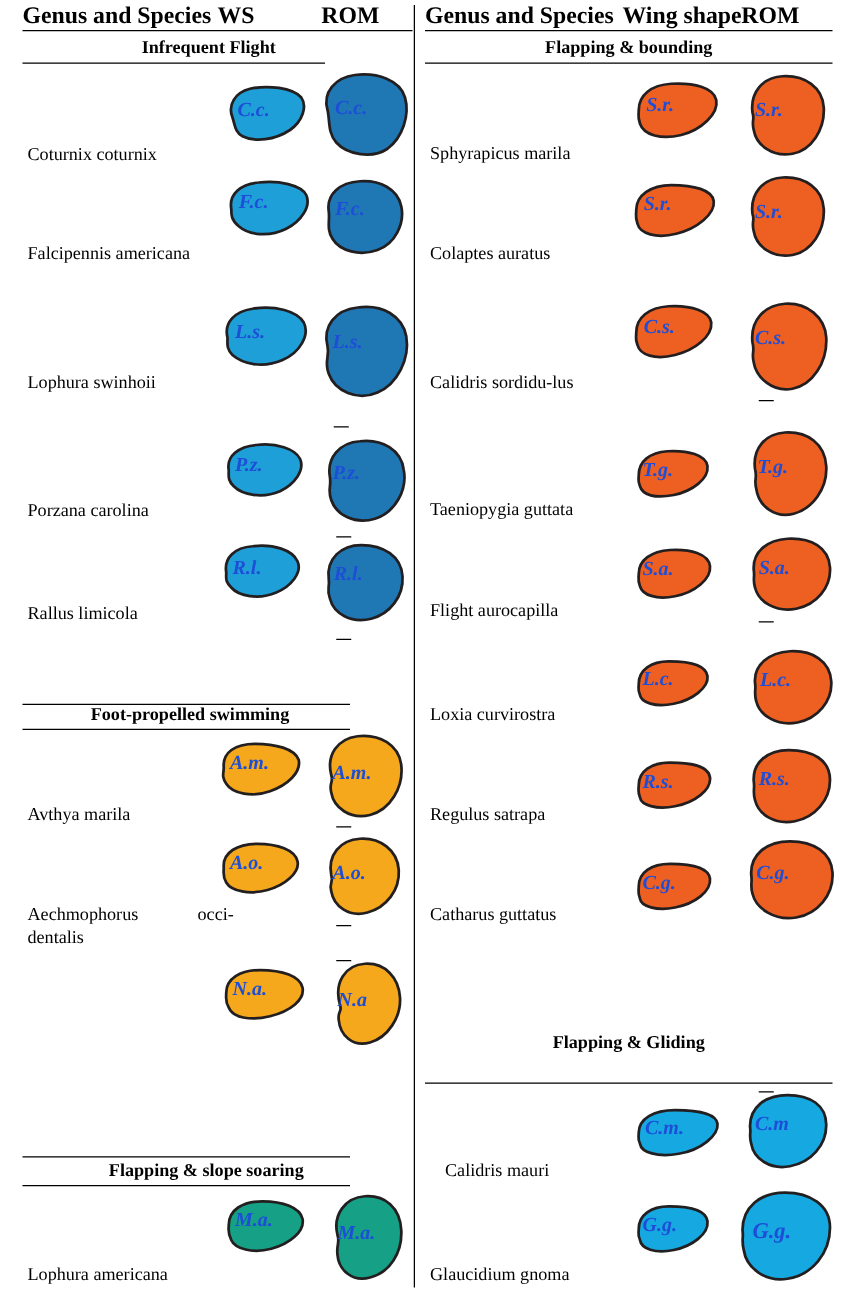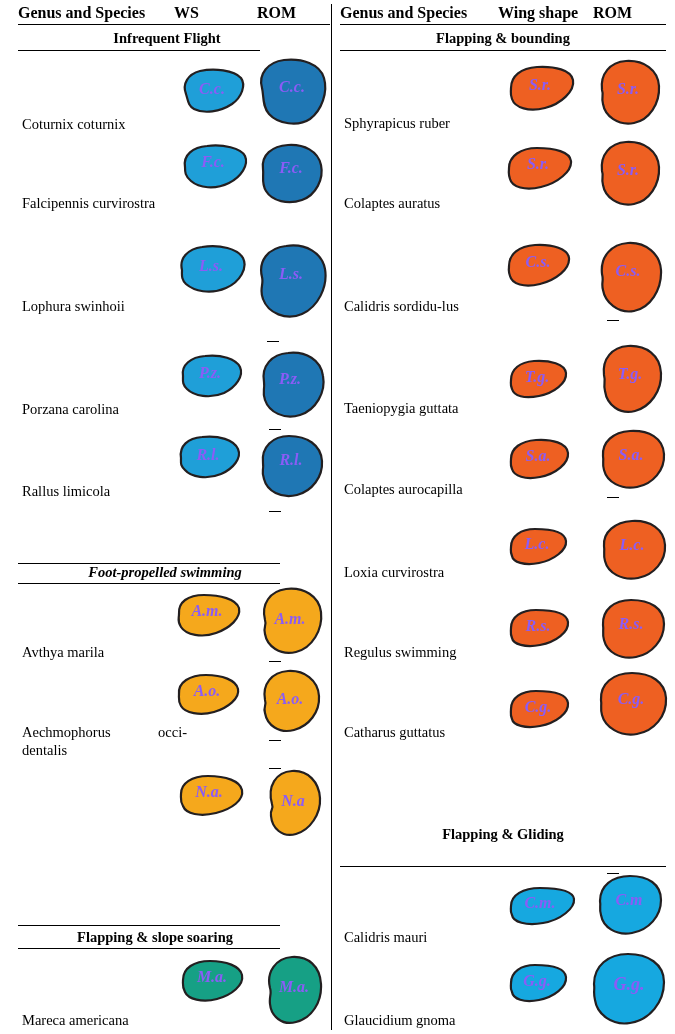--- a/index.html
+++ b/index.html
@@ -37,21 +37,21 @@
     height: 1026px;
     background: #000000;
   }
 
   .col-header {
     position: absolute;
     left: 0;
     top: 4px;
     width: 326px;
     font-weight: bold;
-    font-size: 16px;
+    font-size: 19px;
     line-height: 18px;
     height: 20px;
   }
   .col-header .h-gs   { position: absolute; left: 14px;  top: 0; }
   .col-header .h-ws   { position: absolute; left: 0;     top: 0; }
   .col-header .h-rom  { position: absolute; left: 0;     top: 0; }
   .rule {
     position: absolute;
     height: 1px;
     background: #000000;
@@ -81,25 +81,25 @@
   }
 
   .blob {
     position: absolute;
   }
   .blob svg { display: block; overflow: visible; }
   .blob-label {
     position: absolute;
     font-style: italic;
     font-weight: bold;
-    color: #8b5cf6;
+    color: #1d4ed8;
     font-size: 16px;
     font-family: "Liberation Serif", serif;
     white-space: nowrap;
-    text-align: center;
+    text-align: left;
   }
   .tick {
     position: absolute;
     width: 12px;
     height: 1px;
     background: #000000;
   }
 </style>
 </head>
 <body>
@@ -127,21 +127,21 @@
       </svg>
       <span class="blob-label" style="left:12px;top:14px;width:44px;">C.c.</span>
     </div>
     <div class="blob" style="left:252px;top:58px;">
       <svg width="72" height="68" viewBox="0 0 72 68">
         <path d="M6,30 C2,16 12,4 28,2 C46,0 64,6 68,20 C72,34 66,52 54,61 C42,69 22,66 13,56 C6,48 8,38 6,30 Z" fill="#1f77b4" stroke="#231f20" stroke-width="2.2"></path>
       </svg>
       <span class="blob-label" style="left:12px;top:20px;width:48px;">C.c.</span>
     </div>
 
-    <div class="species-name" style="left:18px;top:194px;width:150px;">Falcipennis curvirostra</div>
+    <div class="species-name" style="left:18px;top:194px;width:150px;">Falcipennis americana</div>
     <div class="blob" style="left:175px;top:143px;">
       <svg width="70" height="48" viewBox="0 0 70 48">
         <path d="M6,24 C4,12 14,4 28,3 C44,1 62,5 66,13 C70,22 62,34 50,40 C36,47 20,45 12,38 C6,33 6,29 6,24 Z" fill="#1f9fd8" stroke="#231f20" stroke-width="2.2"></path>
       </svg>
       <span class="blob-label" style="left:12px;top:10px;width:44px;">F.c.</span>
     </div>
     <div class="blob" style="left:254px;top:143px;">
       <svg width="66" height="62" viewBox="0 0 66 62">
         <path d="M5,26 C3,12 14,3 30,2 C46,1 60,8 63,22 C66,36 58,52 44,57 C30,62 14,58 8,48 C3,40 6,34 5,26 Z" fill="#1f77b4" stroke="#231f20" stroke-width="2.2"></path>
       </svg>
@@ -187,21 +187,21 @@
     </div>
     <div class="blob" style="left:253px;top:433px;">
       <svg width="68" height="66" viewBox="0 0 68 66">
         <path d="M6,30 C4,14 16,3 32,3 C50,3 64,12 65,28 C66,44 55,58 40,62 C24,66 10,58 7,46 C4,38 7,38 6,30 Z" fill="#1f77b4" stroke="#231f20" stroke-width="2.2"></path>
       </svg>
       <span class="blob-label" style="left:10px;top:18px;width:48px;">R.l.</span>
     </div>
     <div class="tick" style="left:265px;top:511px;"></div>
 
     <div class="section-rule-top" style="left:14px;top:563px;width:262px;"></div>
-    <div class="section-title" style="top:563px;left:16px;width:290px;font-style:italic;">Foot-propelled swimming</div>
+    <div class="section-title" style="top:563px;left:3px;width:290px;">Foot-propelled swimming</div>
     <div class="section-rule-bot" style="left:14px;top:583px;width:262px;"></div>
 
     <div class="species-name" style="left:18px;top:643px;width:160px;">Avthya marila</div>
     <div class="blob" style="left:170px;top:592px;">
       <svg width="68" height="48" viewBox="0 0 68 48">
         <path d="M5,22 C4,10 14,3 30,3 C46,3 62,7 65,16 C67,26 56,36 42,41 C28,46 12,43 7,35 C3,29 5,27 5,22 Z" fill="#f5a81c" stroke="#231f20" stroke-width="2.2"></path>
       </svg>
       <span class="blob-label" style="left:10px;top:10px;width:46px;">A.m.</span>
     </div>
     <div class="blob" style="left:254px;top:586px;">
@@ -235,24 +235,24 @@
     </div>
     <div class="blob" style="left:172px;top:773px;">
       <svg width="70" height="46" viewBox="0 0 70 46">
         <path d="M5,21 C5,10 16,3 32,3 C50,3 64,8 66,17 C68,27 56,36 40,40 C24,44 10,41 7,33 C4,28 5,26 5,21 Z" fill="#f5a81c" stroke="#231f20" stroke-width="2.2"></path>
       </svg>
       <span class="blob-label" style="left:10px;top:10px;width:46px;">N.a.</span>
     </div>
     <div class="tick" style="left:265px;top:768px;"></div>
 
     <div class="section-rule-top" style="left:14px;top:925px;width:262px;"></div>
-    <div class="section-title" style="top:928px;left:6px;width:290px;">Flapping &amp; slope soaring</div>
+    <div class="section-title" style="top:928px;left:16px;width:290px;">Flapping &amp; slope soaring</div>
     <div class="section-rule-bot" style="left:14px;top:948px;width:262px;"></div>
 
-    <div class="species-name" style="left:18px;top:1011px;width:165px;">Mareca americana</div>
+    <div class="species-name" style="left:18px;top:1011px;width:165px;">Lophura americana</div>
     <div class="blob" style="left:174px;top:958px;">
       <svg width="68" height="46" viewBox="0 0 68 46">
         <path d="M5,22 C5,10 16,3 32,3 C48,3 62,8 64,17 C66,27 54,37 39,41 C24,45 10,41 7,34 C4,28 5,27 5,22 Z" fill="#16a085" stroke="#231f20" stroke-width="2.2"></path>
       </svg>
       <span class="blob-label" style="left:10px;top:10px;width:48px;">M.a.</span>
     </div>
     <div class="blob" style="left:258px;top:954px;">
       <svg width="62" height="72" viewBox="0 0 62 72">
         <path d="M8,34 C4,18 14,4 30,3 C46,2 58,12 59,30 C60,48 50,64 34,68 C20,72 9,62 8,50 C7,42 10,40 8,34 Z" fill="#16a085" stroke="#231f20" stroke-width="2.2"></path>
       </svg>
@@ -265,21 +265,21 @@
     <div class="col-header">
       <span style="position:absolute;left:0px;top:0;">Genus and Species</span>
       <span style="position:absolute;left:158px;top:0;">Wing shape</span>
       <span style="position:absolute;left:253px;top:0;">ROM</span>
     </div>
     <div class="rule" style="left:0;top:24px;width:326px;"></div>
 
     <div class="section-title" style="top:29px;left:0;width:326px;">Flapping &amp; bounding</div>
     <div class="section-rule-bot" style="left:0;top:50px;width:326px;"></div>
 
-    <div class="species-name" style="left:4px;top:114px;width:160px;">Sphyrapicus ruber</div>
+    <div class="species-name" style="left:4px;top:114px;width:160px;">Sphyrapicus marila</div>
     <div class="blob" style="left:165px;top:64px;">
       <svg width="72" height="50" viewBox="0 0 72 50">
         <path d="M6,24 C6,12 16,4 32,3 C50,2 66,6 68,16 C70,27 56,40 40,44 C24,48 10,44 7,35 C5,29 6,29 6,24 Z" fill="#ee6022" stroke="#231f20" stroke-width="2.2"></path>
       </svg>
       <span class="blob-label" style="left:12px;top:12px;width:46px;">S.r.</span>
     </div>
     <div class="blob" style="left:256px;top:58px;">
       <svg width="66" height="68" viewBox="0 0 66 68">
         <path d="M6,32 C4,16 14,4 30,3 C48,2 62,12 63,28 C64,46 53,62 38,65 C22,68 9,58 7,46 C5,38 8,38 6,32 Z" fill="#ee6022" stroke="#231f20" stroke-width="2.2"></path>
       </svg>
@@ -322,21 +322,21 @@
       </svg>
       <span class="blob-label" style="left:8px;top:10px;width:46px;">T.g.</span>
     </div>
     <div class="blob" style="left:258px;top:343px;">
       <svg width="66" height="72" viewBox="0 0 66 72">
         <path d="M6,32 C4,16 14,4 30,3 C48,2 62,12 63,30 C64,48 52,64 37,68 C22,72 9,62 7,48 C5,40 8,40 6,32 Z" fill="#ee6022" stroke="#231f20" stroke-width="2.2"></path>
       </svg>
       <span class="blob-label" style="left:8px;top:22px;width:48px;">T.g.</span>
     </div>
 
-    <div class="species-name" style="left:4px;top:480px;width:165px;">Colaptes aurocapilla</div>
+    <div class="species-name" style="left:4px;top:480px;width:165px;">Flight aurocapilla</div>
     <div class="blob" style="left:166px;top:437px;">
       <svg width="66" height="46" viewBox="0 0 66 46">
         <path d="M5,22 C5,11 15,4 30,3 C46,2 61,6 62,16 C63,26 50,37 34,40 C19,43 8,39 6,32 C4,27 5,26 5,22 Z" fill="#ee6022" stroke="#231f20" stroke-width="2.2"></path>
       </svg>
       <span class="blob-label" style="left:8px;top:10px;width:48px;">S.a.</span>
     </div>
     <div class="blob" style="left:257px;top:428px;">
       <svg width="70" height="62" viewBox="0 0 70 62">
         <path d="M6,28 C5,14 16,4 33,3 C52,2 66,10 67,26 C68,42 56,56 40,59 C24,62 10,54 7,42 C5,35 7,34 6,28 Z" fill="#ee6022" stroke="#231f20" stroke-width="2.2"></path>
       </svg>
@@ -351,21 +351,21 @@
       </svg>
       <span class="blob-label" style="left:8px;top:9px;width:46px;">L.c.</span>
     </div>
     <div class="blob" style="left:258px;top:518px;">
       <svg width="70" height="64" viewBox="0 0 70 64">
         <path d="M6,28 C5,14 17,4 34,3 C52,2 66,11 67,27 C68,43 56,57 40,60 C24,63 10,55 7,43 C5,36 7,34 6,28 Z" fill="#ee6022" stroke="#231f20" stroke-width="2.2"></path>
       </svg>
       <span class="blob-label" style="left:10px;top:18px;width:48px;">L.c.</span>
     </div>
 
-    <div class="species-name" style="left:4px;top:643px;width:165px;">Regulus swimming</div>
+    <div class="species-name" style="left:4px;top:643px;width:165px;">Regulus satrapa</div>
     <div class="blob" style="left:166px;top:607px;">
       <svg width="66" height="44" viewBox="0 0 66 44">
         <path d="M5,21 C5,10 15,3 30,3 C46,3 61,6 62,15 C63,25 50,35 34,38 C19,41 7,37 6,31 C4,26 5,25 5,21 Z" fill="#ee6022" stroke="#231f20" stroke-width="2.2"></path>
       </svg>
       <span class="blob-label" style="left:8px;top:10px;width:48px;">R.s.</span>
     </div>
     <div class="blob" style="left:257px;top:597px;">
       <svg width="70" height="64" viewBox="0 0 70 64">
         <path d="M6,28 C5,13 17,3 34,3 C53,3 67,11 67,27 C67,43 55,57 39,60 C23,63 10,55 7,43 C5,36 7,34 6,28 Z" fill="#ee6022" stroke="#231f20" stroke-width="2.2"></path>
       </svg>
@@ -382,21 +382,21 @@
     <div class="blob" style="left:255px;top:670px;">
       <svg width="74" height="68" viewBox="0 0 74 68">
         <path d="M6,30 C5,14 18,3 37,3 C56,3 70,12 71,28 C72,46 59,61 42,64 C25,67 10,57 7,45 C5,38 7,36 6,30 Z" fill="#ee6022" stroke="#231f20" stroke-width="2.2"></path>
       </svg>
       <span class="blob-label" style="left:10px;top:20px;width:52px;">C.g.</span>
     </div>
 
     <div class="section-title" style="top:825px;left:0;width:326px;">Flapping &amp; Gliding</div>
     <div class="section-rule-bot" style="left:0;top:866px;width:326px;"></div>
 
-    <div class="species-name" style="left:4px;top:928px;width:165px;">Calidris mauri</div>
+    <div class="species-name" style="left:16px;top:928px;width:165px;">Calidris mauri</div>
     <div class="blob" style="left:166px;top:885px;">
       <svg width="72" height="44" viewBox="0 0 72 44">
         <path d="M5,21 C5,10 17,3 34,3 C52,3 67,6 68,14 C69,23 55,35 37,38 C20,41 7,37 6,30 C4,26 5,25 5,21 Z" fill="#16a8e0" stroke="#231f20" stroke-width="2.2"></path>
       </svg>
       <span class="blob-label" style="left:10px;top:9px;width:48px;">C.m.</span>
     </div>
     <div class="blob" style="left:254px;top:873px;">
       <svg width="70" height="64" viewBox="0 0 70 64">
         <path d="M6,28 C6,13 18,3 36,3 C54,3 67,11 67,27 C67,43 55,57 38,60 C22,63 9,54 7,42 C5,35 7,34 6,28 Z" fill="#16a8e0" stroke="#231f20" stroke-width="2.2"></path>
       </svg>

